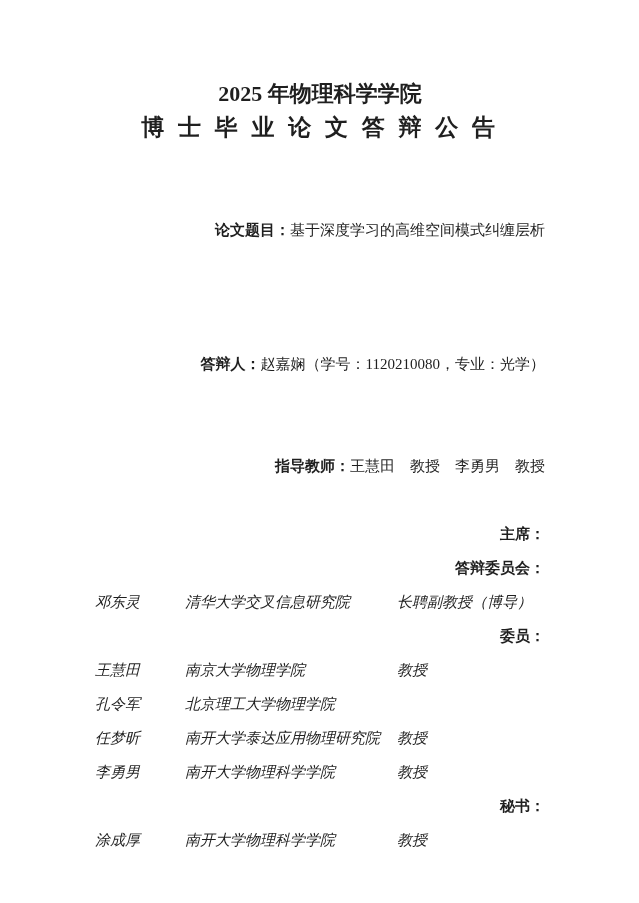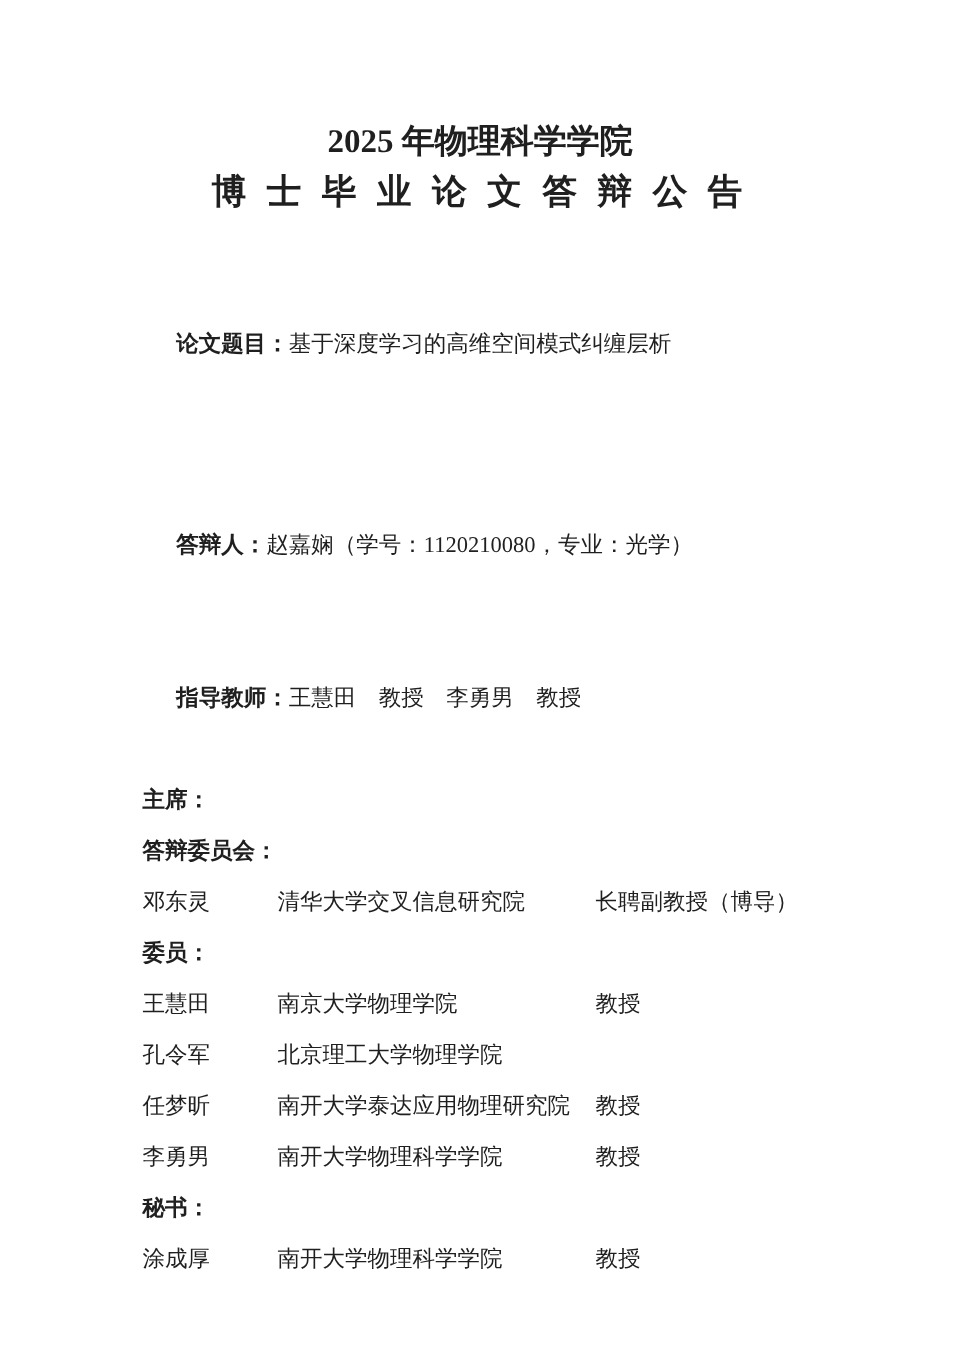--- a/index.html
+++ b/index.html
@@ -34,32 +34,33 @@
     font-size: 23px;
     font-weight: bold;
     line-height: 34px;
     letter-spacing: 4px;
     white-space: pre-wrap;
   }
   .p {
     font-size: 15px;
     line-height: 34px;
     white-space: pre-wrap;
+    text-align: right;
   }
   .mt-first { margin-top: 34px; }
   .gap-lg { height: 32px; }
   .gap-md { height: 28px; }
   .b { font-weight: bold; }
   .row {
     display: grid;
     grid-template-columns: 90px 212px 1fr;
     font-size: 15px;
     line-height: 34px;
   }
-  .row span { white-space: pre-wrap; }
+  .row span { white-space: pre-wrap; font-style: italic; }
 </style>
 </head>
 <body>
 
 <div class="page">
   <div class="content">
 
     <div class="title-block">
       <div class="title-line1">2025 年物理科学学院</div>
       <div class="title-line2">博 士 毕 业 论 文 答 辩 公 告</div>

